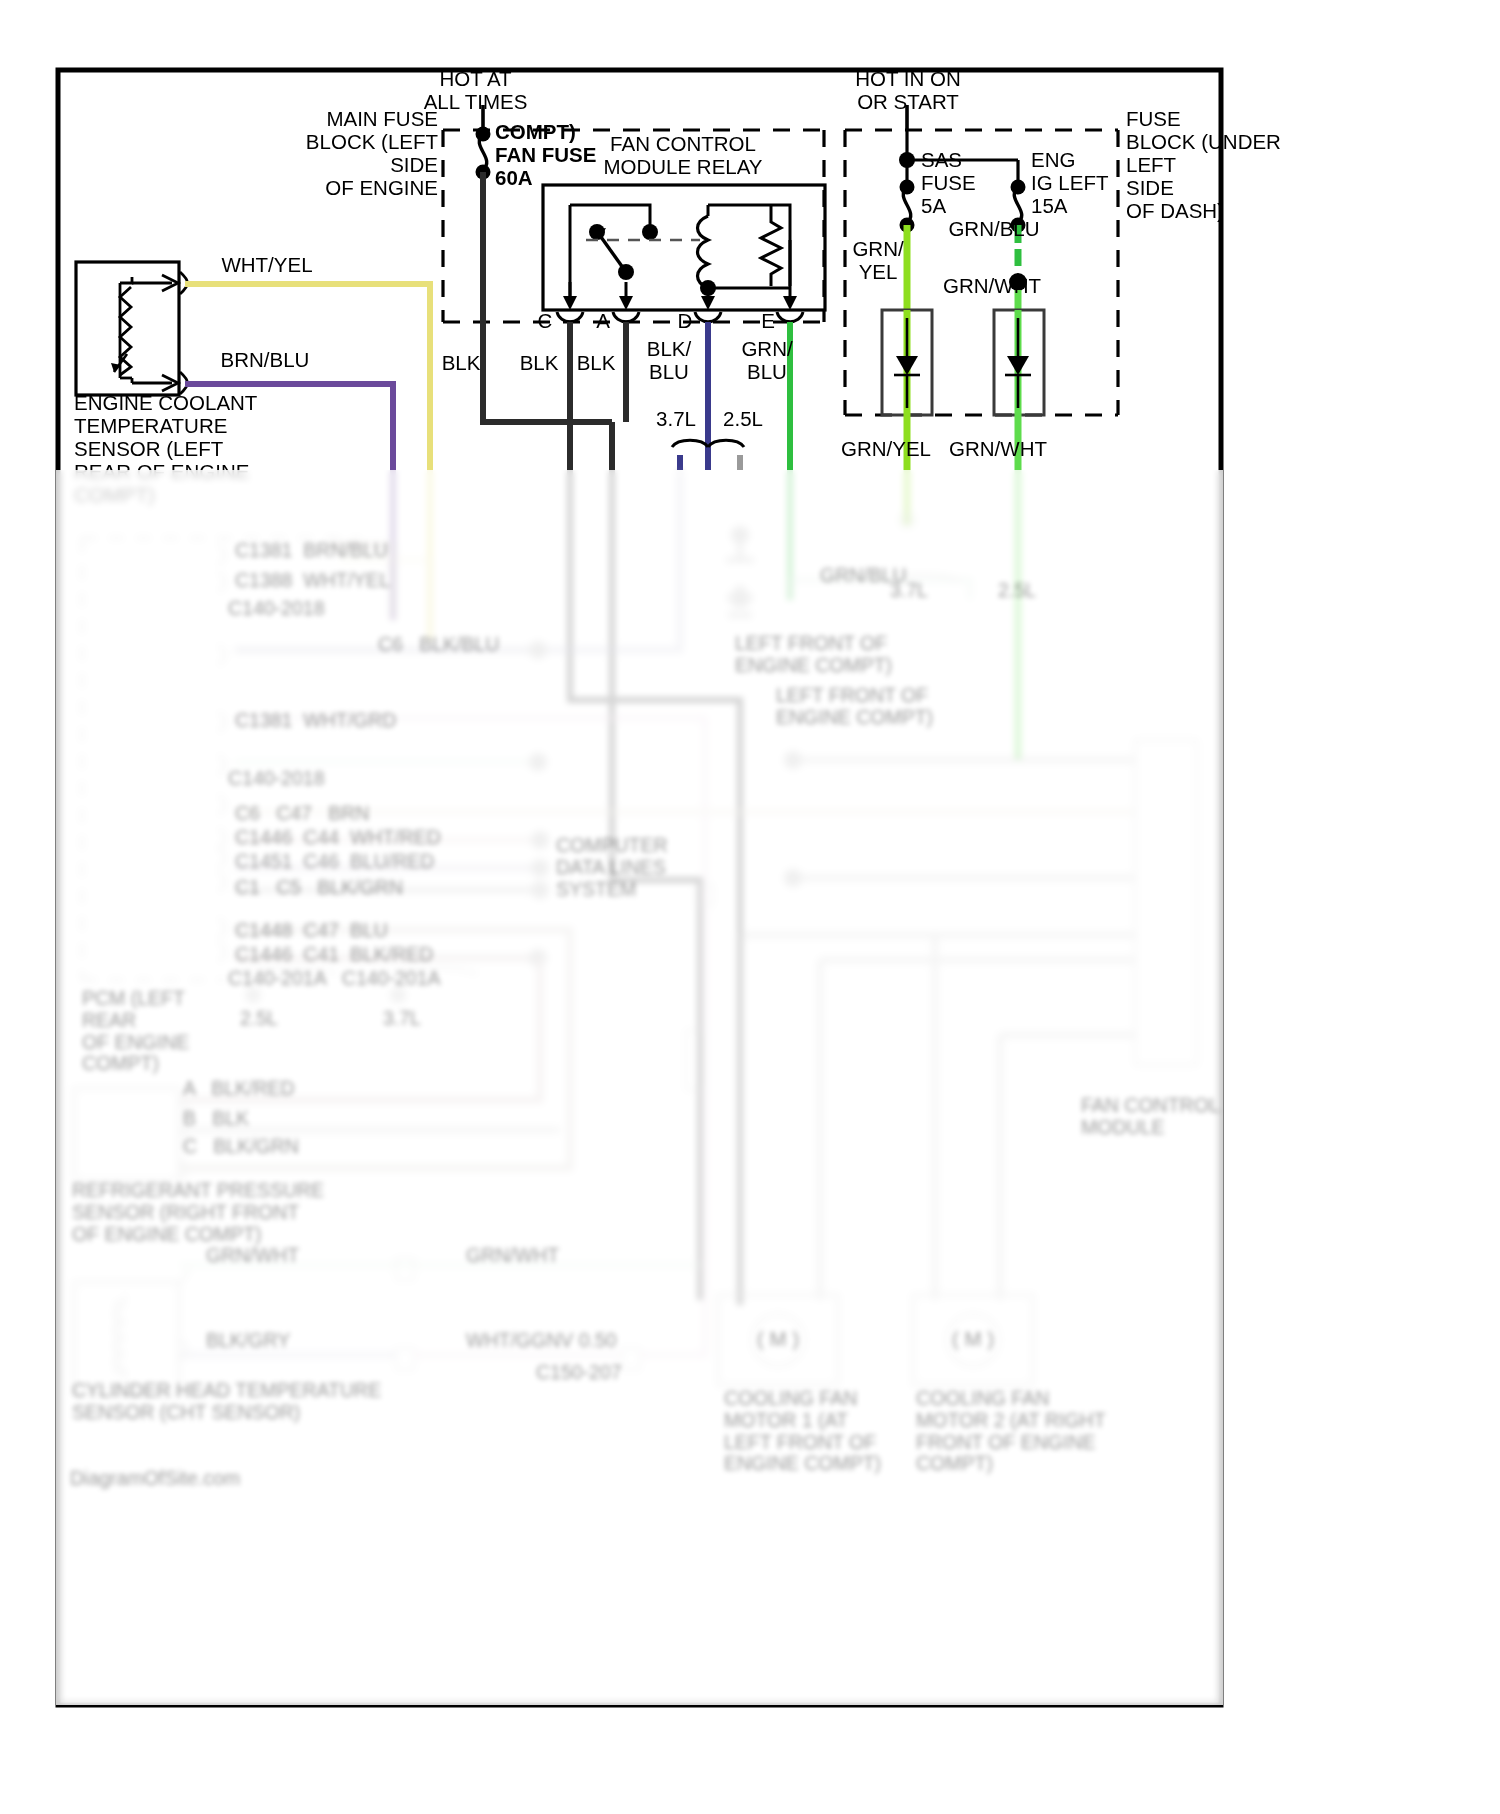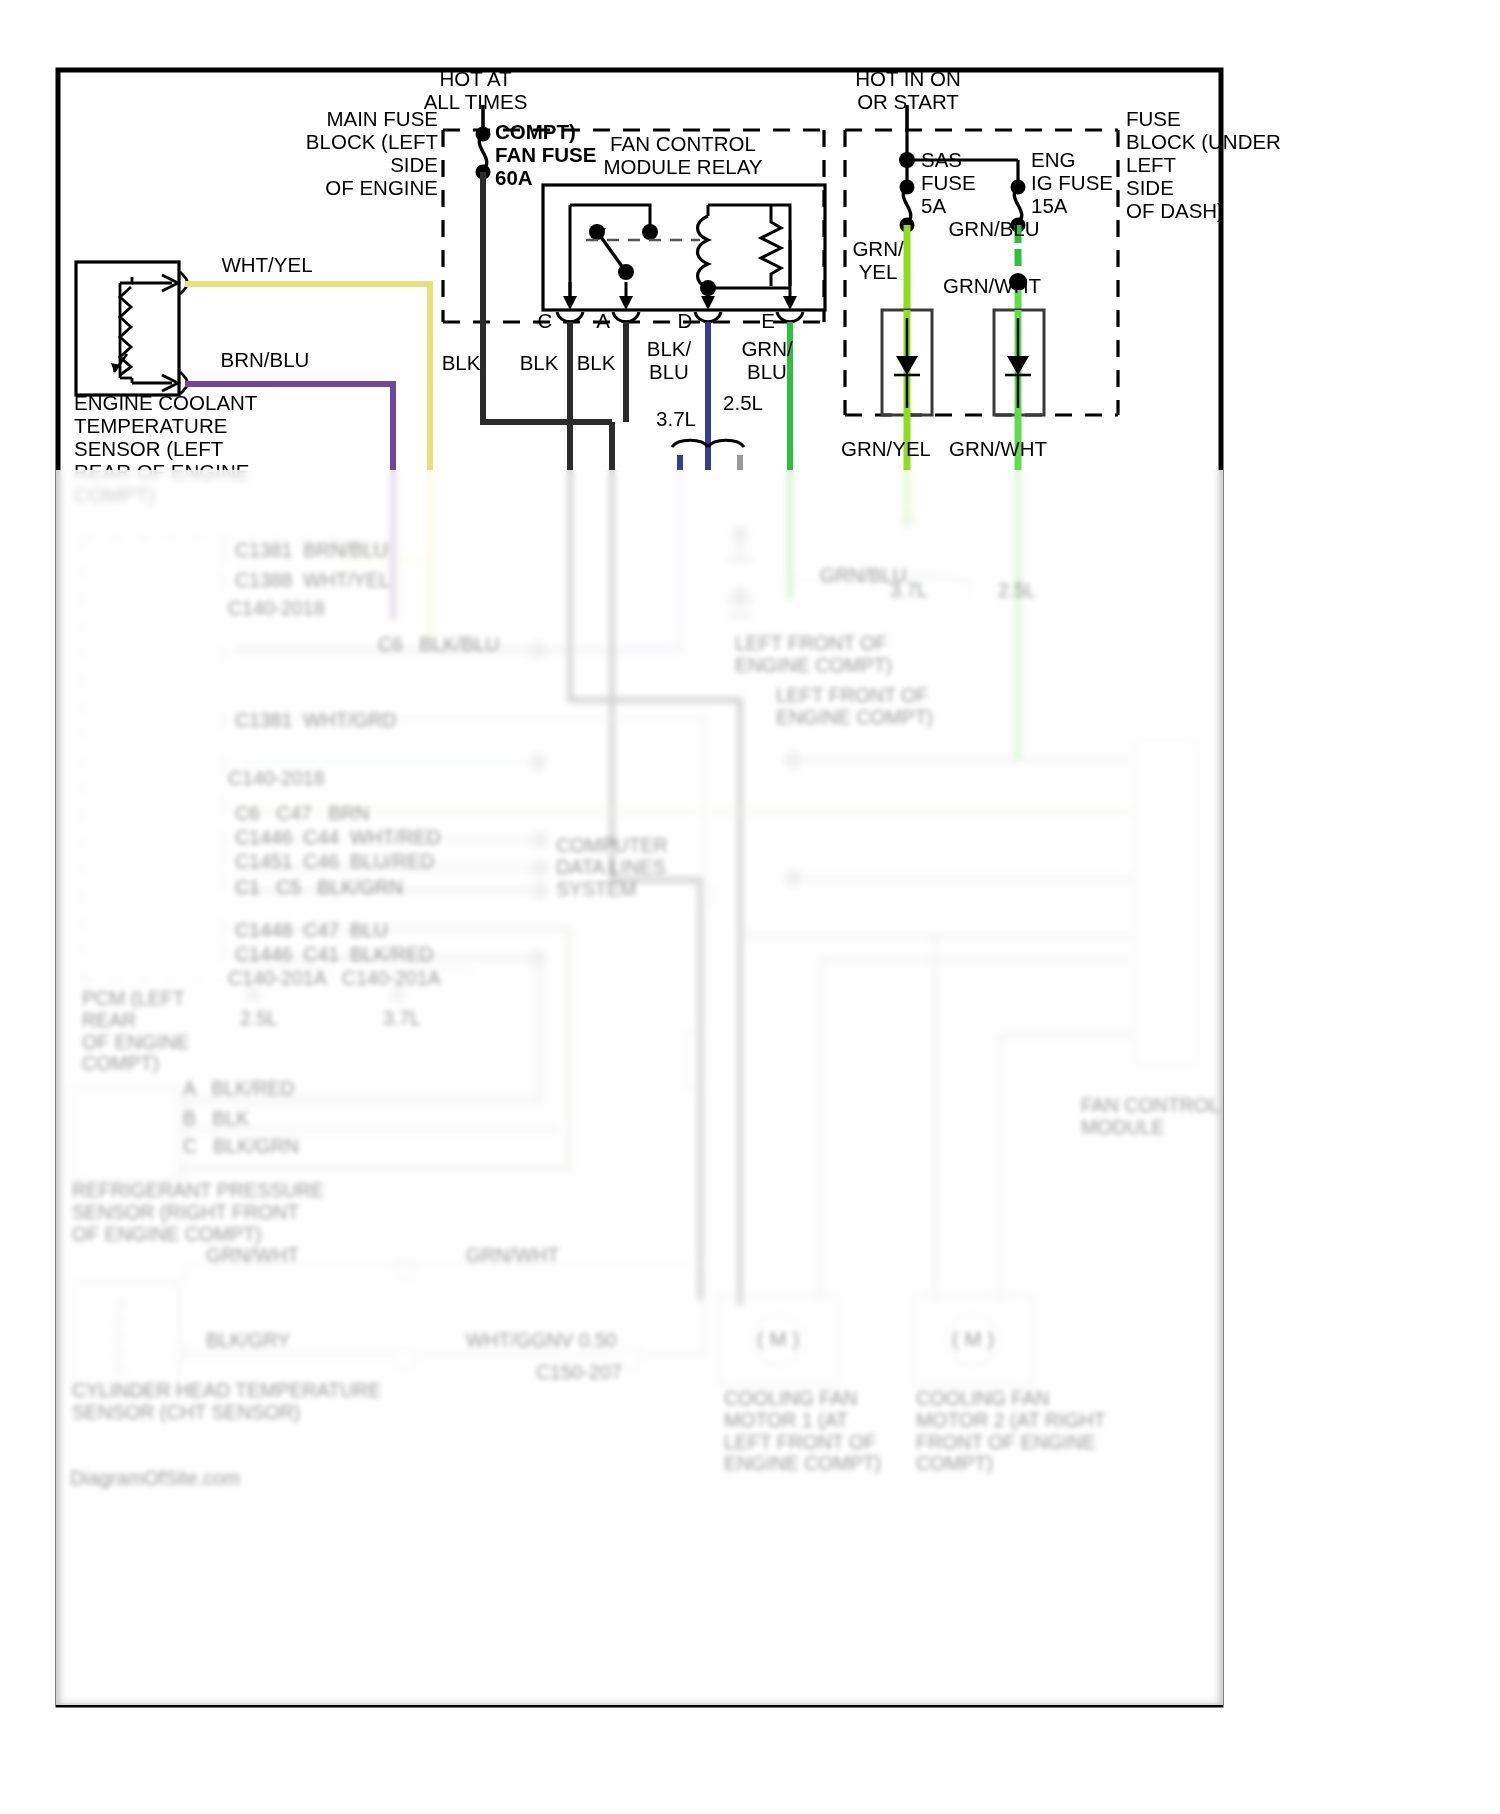--- a/index.html
+++ b/index.html
@@ -325,21 +325,21 @@
 60A</div>
 
   <div class="lbl sz20 ta-c" style="left:573px;top:133px;width:220px;">FAN CONTROL
 MODULE RELAY</div>
 
   <div class="lbl sz20 ta-l" style="left:921px;top:149px;width:98px;">SAS
 FUSE
 5A</div>
 
   <div class="lbl sz20 ta-l" style="left:1031px;top:149px;width:108px;">ENG
-IG FUSE
+IG LEFT
 15A</div>
 
   <div class="lbl sz20 ta-c" style="left:533px;top:310px;width:24px;">C</div>
   <div class="lbl sz20 ta-c" style="left:591px;top:310px;width:24px;">A</div>
   <div class="lbl sz20 ta-c" style="left:673px;top:310px;width:24px;">D</div>
   <div class="lbl sz20 ta-c" style="left:756px;top:310px;width:24px;">E</div>
 
   <div class="lbl sz20 ta-c" style="left:212px;top:254px;width:110px;">WHT/YEL</div>
   <div class="lbl sz20 ta-c" style="left:210px;top:341px;width:110px;margin-top:8px;">BRN/BLU</div>
 
@@ -353,21 +353,21 @@
 
   <div class="lbl sz20 ta-c" style="left:849px;top:238px;width:58px;">GRN/
 YEL</div>
   <div class="lbl sz20 ta-c" style="left:930px;top:218px;width:128px;">GRN/BLU</div>
   <div class="lbl sz20 ta-c" style="left:922px;top:275px;width:140px;">GRN/WHT</div>
 
   <div class="lbl sz20 ta-c" style="left:822px;top:438px;width:128px;">GRN/YEL</div>
   <div class="lbl sz20 ta-c" style="left:928px;top:438px;width:140px;">GRN/WHT</div>
 
   <div class="lbl sz20 ta-c" style="left:645px;top:408px;width:62px;">3.7L</div>
-  <div class="lbl sz20 ta-c" style="left:712px;top:392px;width:62px;">2.5L</div>
+  <div class="lbl sz20 ta-c" style="left:712px;top:408px;width:62px;">2.5L</div>
 
   <div class="lbl sz20 ta-l" style="left:74px;top:392px;width:180px;">ENGINE COOLANT
 TEMPERATURE
 SENSOR (LEFT
 REAR OF ENGINE
 COMPT)</div>
 
   <div id="fadeLayer"></div>
 
   <div class="bottomblur" style="position:absolute;left:0;top:0;width:1500px;height:1814px;">

